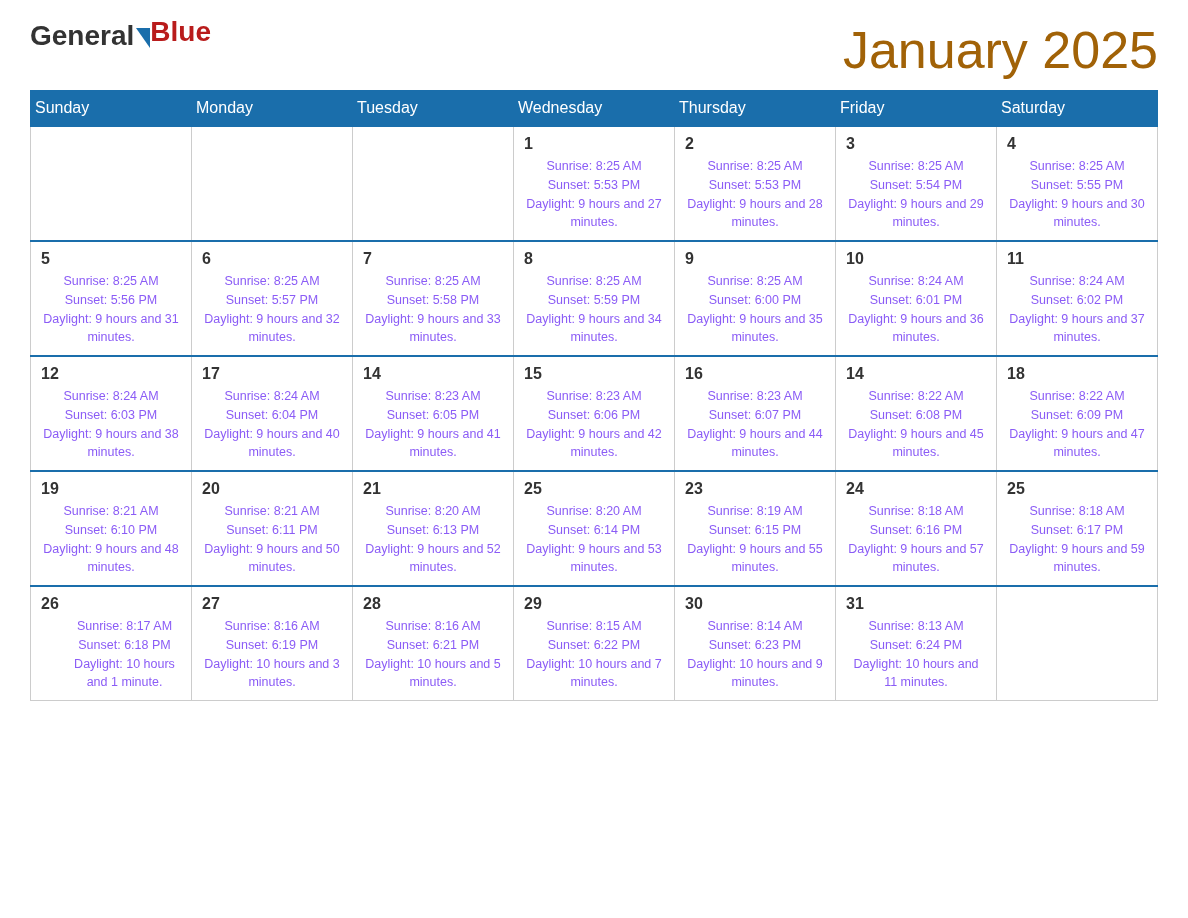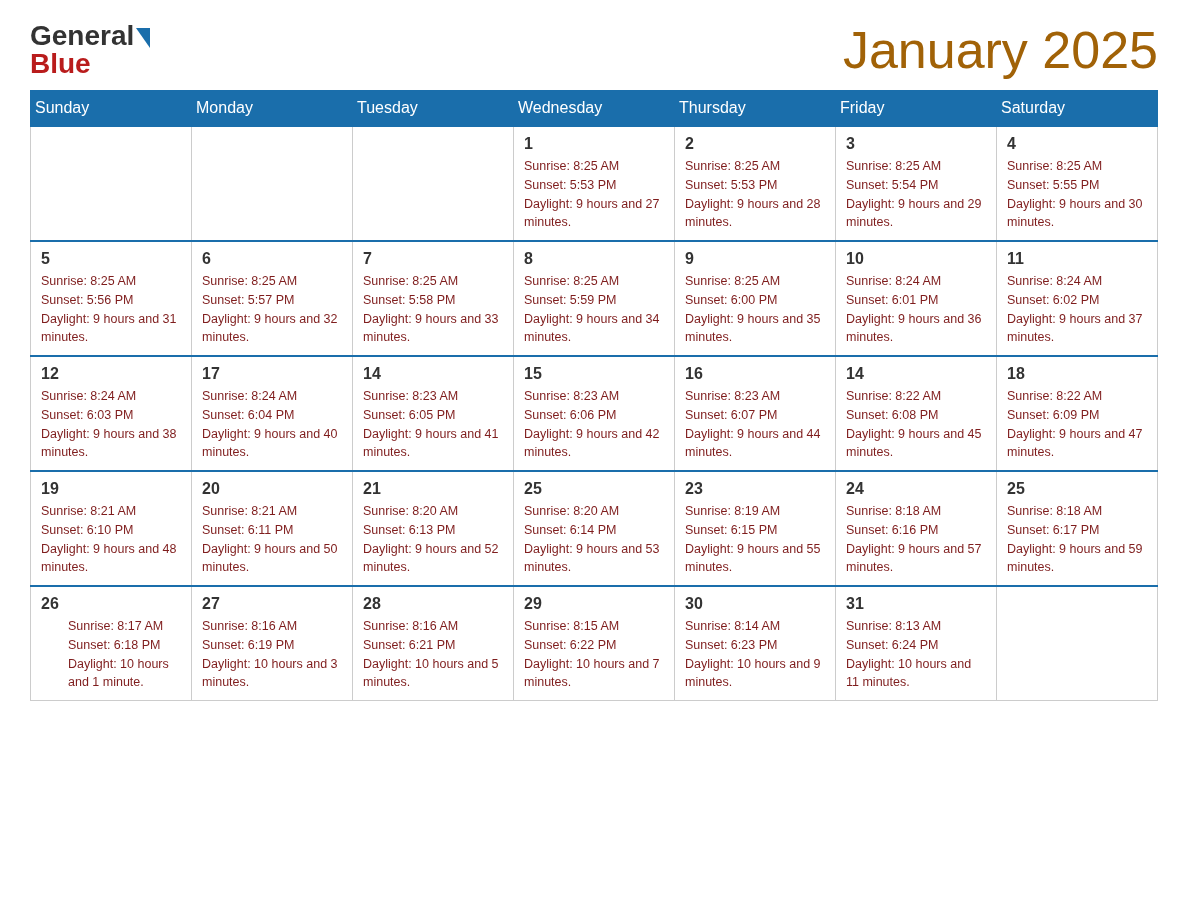--- a/index.html
+++ b/index.html
@@ -11,21 +11,21 @@
       padding: 20px 30px;
     }
     .header {
       display: flex;
       justify-content: space-between;
       align-items: flex-start;
       margin-bottom: 10px;
     }
     .logo {
       display: flex;
-      flex-direction: column;
+      flex-direction: row;
       align-items: flex-start;
     }
     .logo-text {
       display: flex;
       align-items: center;
     }
     .logo-general {
       font-size: 28px;
       font-weight: bold;
       color: #333;
@@ -84,21 +84,22 @@
     }
     .day-number {
       font-size: 16px;
       font-weight: bold;
       margin-bottom: 4px;
       display: block;
     }
     .day-info {
       font-size: 12.5px;
       line-height: 1.5;
-      color: #7f1d1d;
+      color: #8b5cf6;
+      text-align: center;
     }
     .empty-cell {
       background: #fff;
     }
   </style>
 </head>
 <body>
 
 <div class="header">
   <div class="logo">

